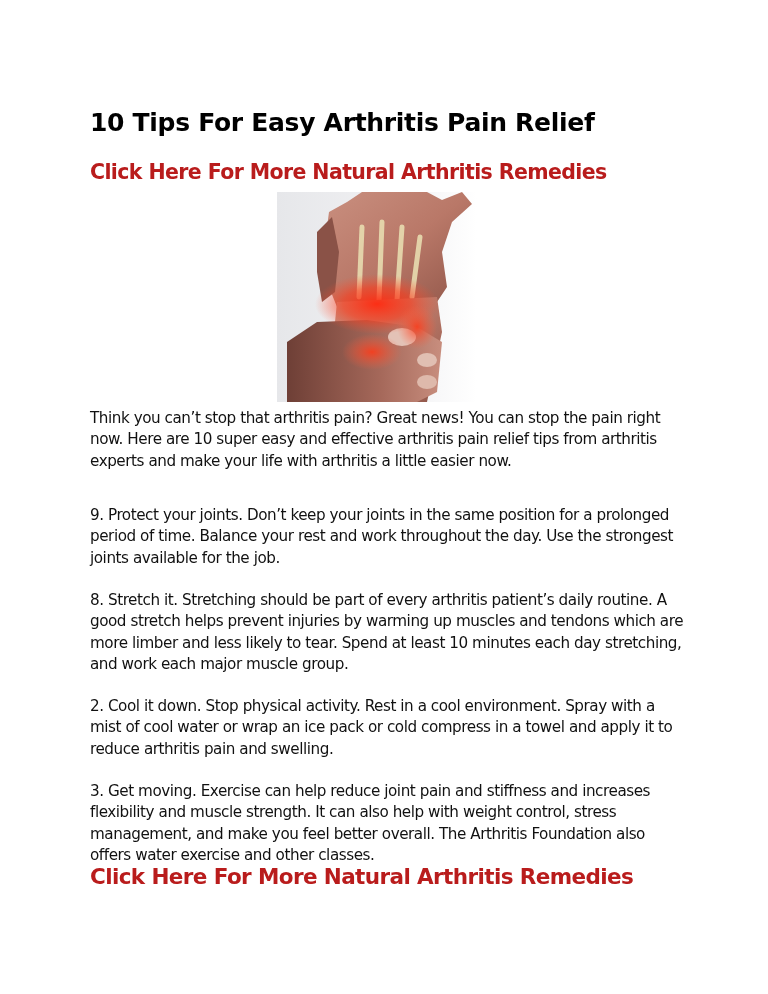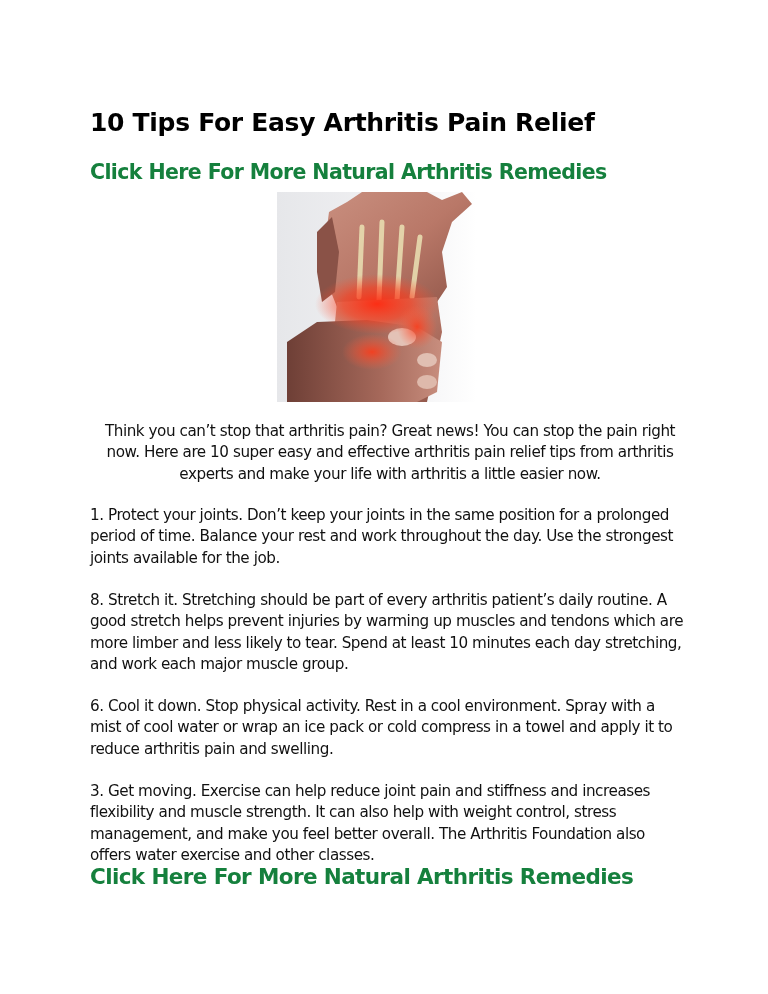--- a/index.html
+++ b/index.html
@@ -7,35 +7,35 @@
     .page { position: absolute; left: 0; top: 0; width: 768px; height: 731px; background: #fff; }
     .title {
       position: absolute; left: 90px; top: 108px;
       font-family: "DejaVu Sans", sans-serif; font-weight: bold;
       font-size: 25px; color: #000; letter-spacing: -0.3px; margin: 0;
       white-space: nowrap;
     }
     .link {
       position: absolute; left: 90px;
       font-family: "DejaVu Sans", sans-serif; font-weight: bold;
-      font-size: 20.5px; color: #15803d; text-decoration: none;
+      font-size: 20.5px; color: #b91c1c; text-decoration: none;
       letter-spacing: -0.6px; white-space: nowrap;
     }
     .link.top { top: 160px; }
     .link.bottom { top: 864px; font-size: 21.5px; }
     .figure {
       position: absolute; left: 277px; top: 192px; width: 200px; height: 210px;
       overflow: hidden; background: linear-gradient(90deg, #e6e7ea 0%, #f1f1f3 60%, #ffffff 100%);
     }
     .para {
       position: absolute; left: 90px; width: 600px;
       font-family: "DejaVu Sans", sans-serif; font-size: 15.2px;
       line-height: 21.3px; color: #111; margin: 0; letter-spacing: -0.45px;
     }
-    .p0 { top: 421px; text-align: center; }
+    .p0 { top: 408px; }
     .p1 { top: 505px; }
     .p2 { top: 590px; }
     .p3 { top: 696px; }
     .p4 { top: 781px; }
   </style>
 </head>
 <body>
 
 <div class="page">
 
@@ -88,20 +88,20 @@
       <ellipse cx="150" cy="168" rx="10" ry="7" fill="#e0bfb2"></ellipse>
       <ellipse cx="150" cy="190" rx="10" ry="7" fill="#deb9ab"></ellipse>
 
       <ellipse cx="100" cy="112" rx="62" ry="30" fill="url(#glow1)"></ellipse>
       <ellipse cx="95" cy="160" rx="30" ry="18" fill="url(#glow2)"></ellipse>
       <ellipse cx="140" cy="135" rx="20" ry="22" fill="url(#glow2)"></ellipse>
     </svg>
   </div>
 
   <p class="para p0">Think you can’t stop that arthritis pain? Great news! You can stop the pain right now. Here are 10 super easy and effective arthritis pain relief tips from arthritis experts and make your life with arthritis a little easier now.</p>
-  <p class="para p1">1. Protect your joints. Don’t keep your joints in the same position for a prolonged period of time. Balance your rest and work throughout the day. Use the strongest joints available for the job.</p>
+  <p class="para p1">9. Protect your joints. Don’t keep your joints in the same position for a prolonged period of time. Balance your rest and work throughout the day. Use the strongest joints available for the job.</p>
   <p class="para p2">8. Stretch it. Stretching should be part of every arthritis patient’s daily routine. A good stretch helps prevent injuries by warming up muscles and tendons which are more limber and less likely to tear. Spend at least 10 minutes each day stretching, and work each major muscle group.</p>
-  <p class="para p3">6. Cool it down. Stop physical activity. Rest in a cool  environment. Spray with a mist of cool water or wrap an ice pack or cold compress in a towel and apply it to reduce arthritis pain and swelling.</p>
+  <p class="para p3">2. Cool it down. Stop physical activity. Rest in a cool  environment. Spray with a mist of cool water or wrap an ice pack or cold compress in a towel and apply it to reduce arthritis pain and swelling.</p>
   <p class="para p4">3. Get moving. Exercise can help reduce joint pain and stiffness and increases flexibility and muscle strength. It can also help with weight control, stress management, and make you feel better overall. The Arthritis Foundation also offers water exercise and other classes.</p>
 
   <a class="link bottom">Click Here For More Natural Arthritis Remedies</a>
 
 </div>
 
 </body></html>

